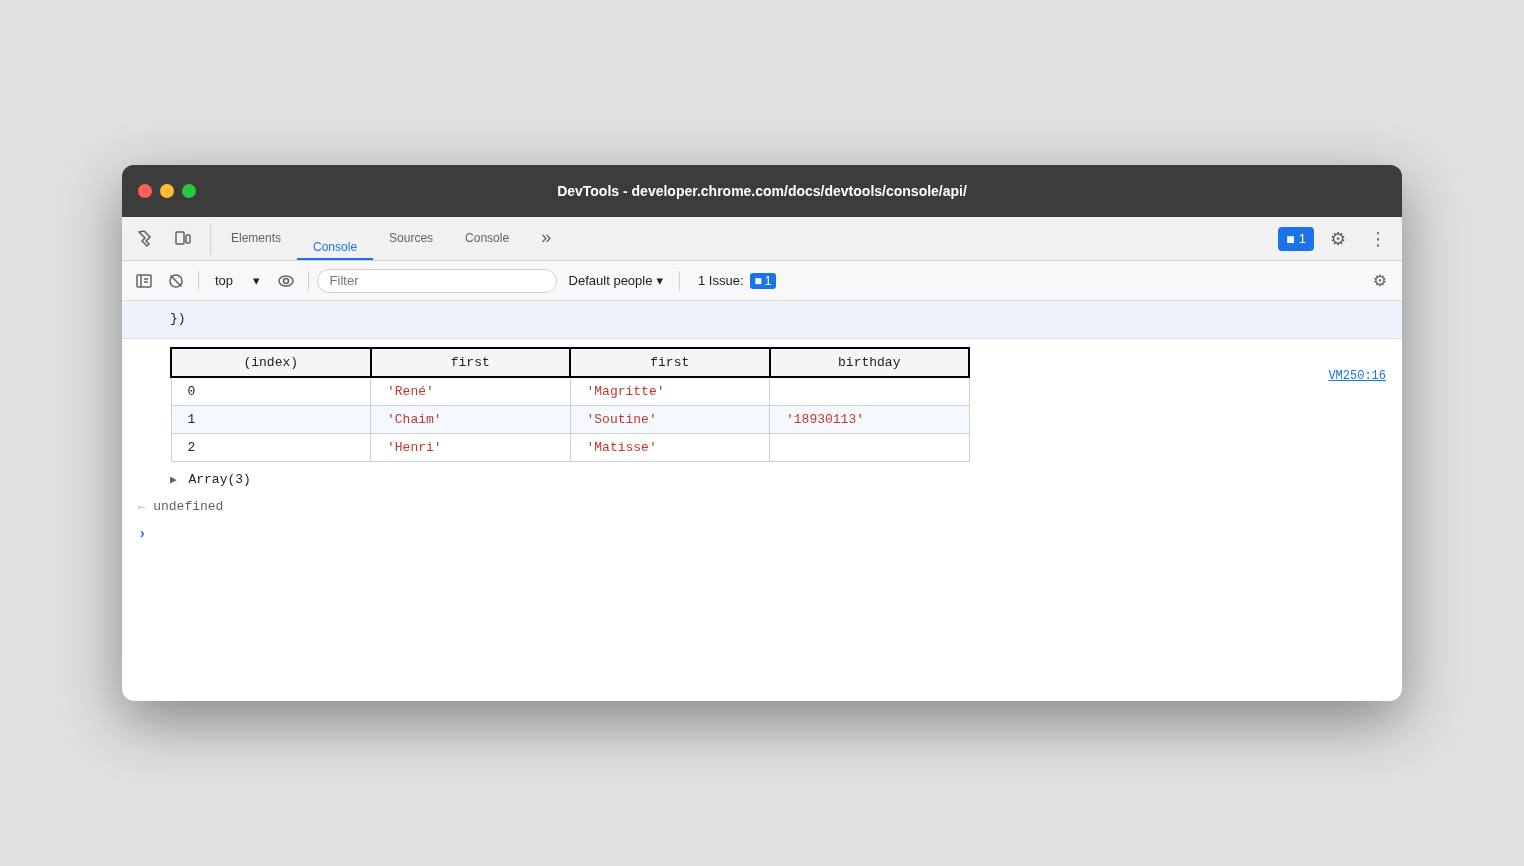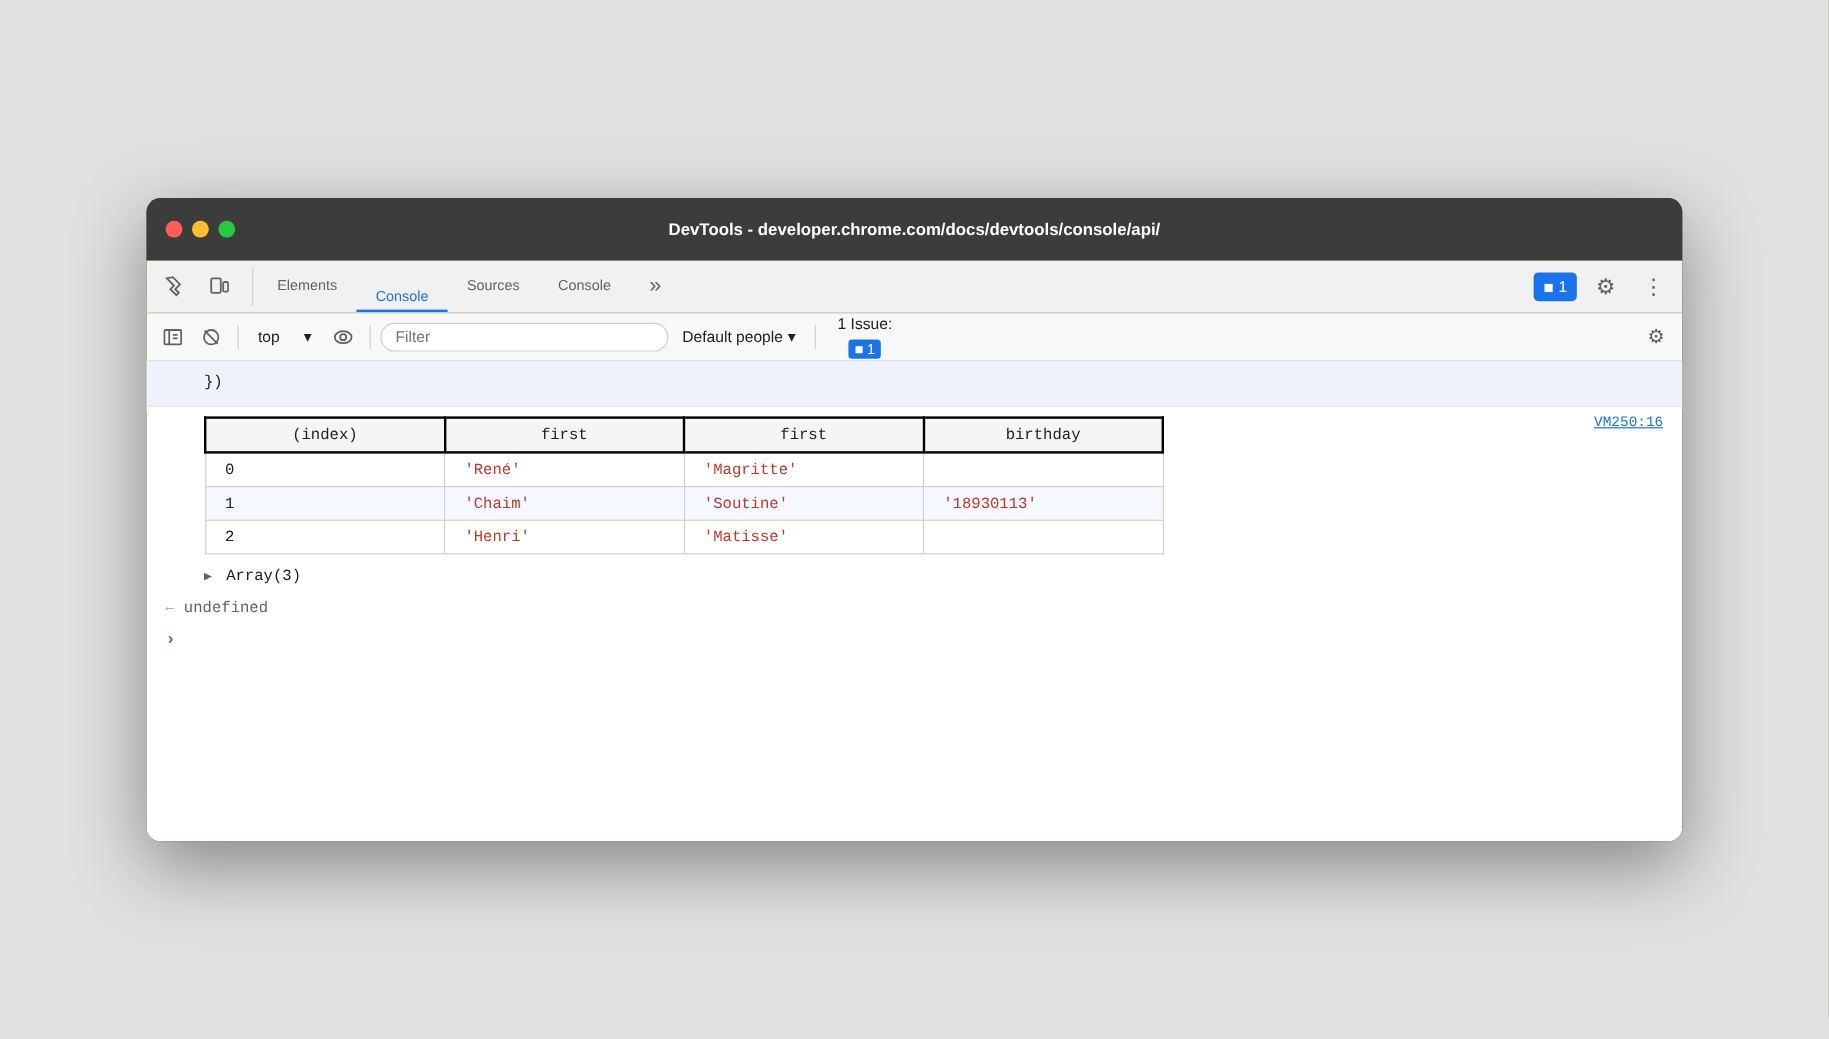--- a/index.html
+++ b/index.html
@@ -232,21 +232,20 @@
 
     .issues-btn {
       display: flex;
       align-items: center;
       gap: 6px;
       padding: 4px 10px;
       border-radius: 4px;
       cursor: pointer;
       font-size: 13px;
       color: #202124;
-      flex-direction: column;
     }
 
     .issues-badge {
       display: flex;
       align-items: center;
       gap: 3px;
       background: #1a73e8;
       color: white;
       border-radius: 3px;
       padding: 1px 5px;
@@ -288,20 +287,21 @@
       line-height: 1.6;
     }
 
     .vm-link {
       float: right;
       color: #1a73e8;
       text-decoration: underline;
       font-size: 12px;
       cursor: pointer;
       padding: 4px 16px 4px 0;
+      margin-top: 24px;
     }
 
     .table-container {
       padding: 4px 0 4px 48px;
       overflow: hidden;
     }
 
     .console-table {
       border-collapse: collapse;
       min-width: 800px;

